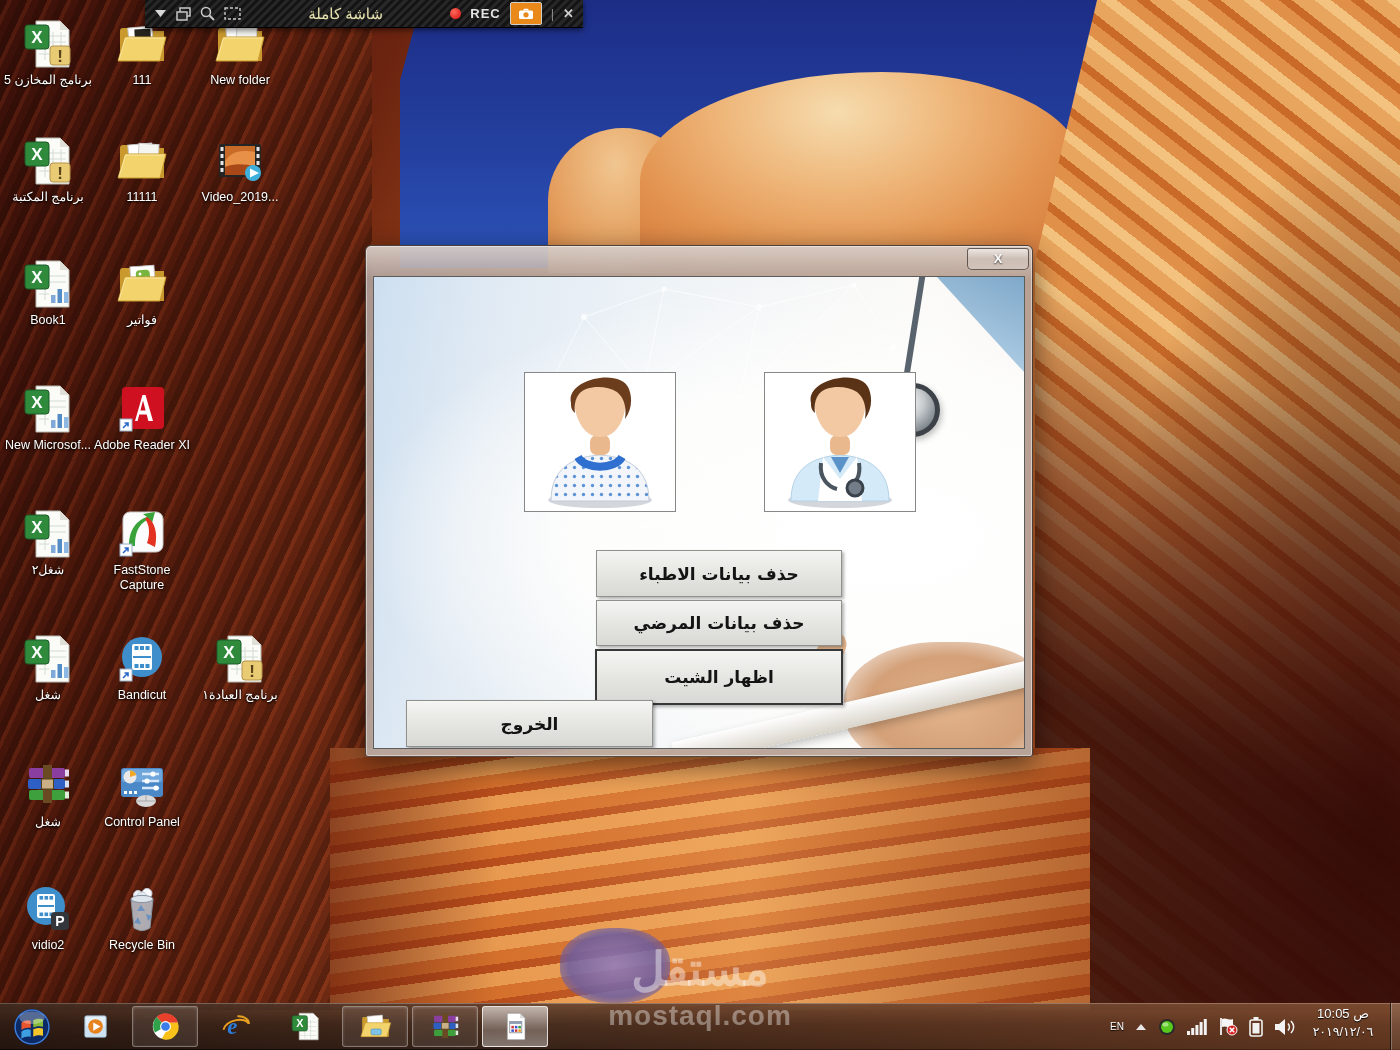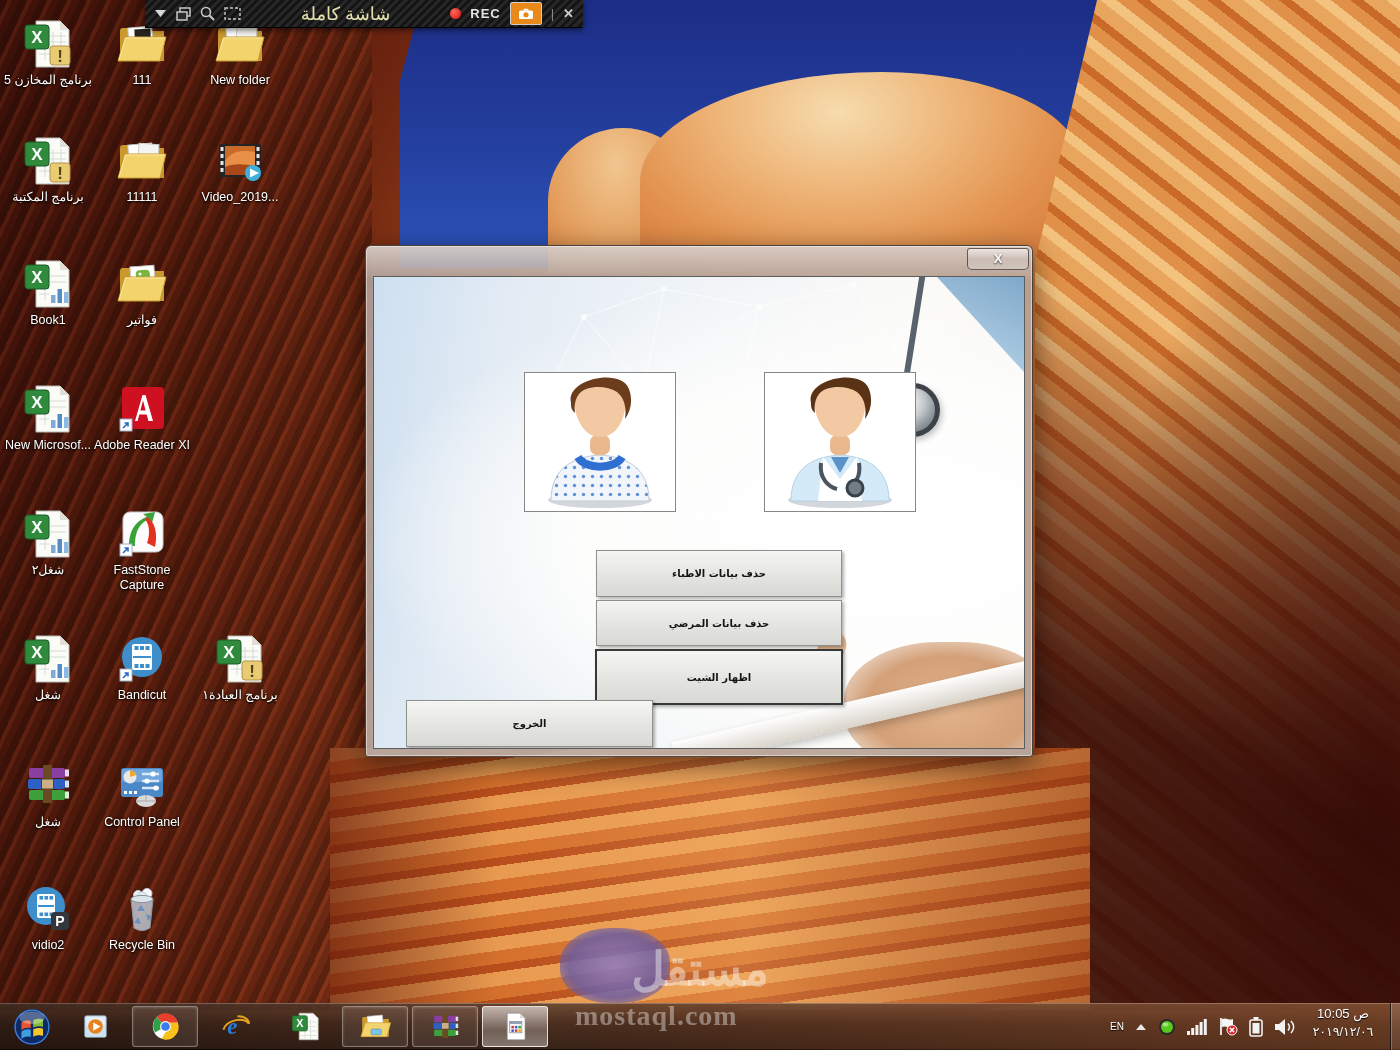--- a/index.html
+++ b/index.html
@@ -40,21 +40,21 @@
   .dicon .ic{width:52px;height:52px;}
   .dicon .lbl{margin-top:3px;max-width:98px;text-align:center;font-size:12.5px;line-height:1.22;color:#fff;
     text-shadow:0 1px 2px rgba(0,0,0,.95),0 0 3px rgba(0,0,0,.75);}
 
   
   .rec-bar{position:absolute;left:145px;top:0;width:438px;height:28px;box-sizing:border-box;
     display:flex;align-items:center;gap:9px;padding:0 9px;z-index:40;
     background:repeating-linear-gradient(135deg,#141414 0 3px,#272727 3px 6px);
     border-bottom:1px solid #000;box-shadow:0 2px 6px rgba(0,0,0,.55);}
   .rec-bar .tool{display:flex;align-items:center;}
-  .rec-title{flex:1;text-align:center;font-size:18px;color:#e6e2ae;}
+  .rec-title{flex:1;text-align:center;font-size:15px;color:#e6e2ae;}
   .rec-label{color:#e4e4e4;font-size:13px;font-weight:bold;letter-spacing:1px;}
   .rec-dot{width:11px;height:11px;border-radius:50%;background:radial-gradient(circle at 35% 35%,#ff6a5a,#d40f0f);}
   .cam-btn{width:30px;height:21px;border:1px solid #cfcfcf;border-radius:2px;background:#e8891a;
     display:flex;align-items:center;justify-content:center;}
   .rec-sep{color:#8a8a8a;font-size:13px;}
   .rec-x{color:#cfcfcf;font-size:13px;font-weight:bold;}
 
   
   .dlg{position:absolute;left:365px;top:245px;width:668px;height:512px;z-index:30;box-sizing:border-box;
     background:linear-gradient(180deg,rgba(216,205,199,.95),rgba(178,165,159,.88) 34px,rgba(186,173,166,.9));
@@ -87,33 +87,33 @@
   .plexus{position:absolute;left:150px;top:0;width:390px;height:265px;opacity:.8;}
 
   .dlg-clock{position:absolute;left:0;right:0;top:24px;text-align:center;direction:ltr;
     font-size:18px;font-weight:bold;color:#0d0d0d;}
   .picbox{position:absolute;top:95px;width:150px;height:138px;background:#fff;border:1px solid #878787;box-sizing:content-box;}
   .picbox svg{width:100%;height:100%;display:block;}
   .pic-patient{left:150px;}
   .pic-doctor{left:390px;}
 
   .vbtn{position:absolute;display:flex;align-items:center;justify-content:center;box-sizing:border-box;
-    font-size:10px;font-weight:bold;color:#141414;font-family:"DejaVu Sans",sans-serif;
+    font-size:17px;font-weight:bold;color:#141414;font-family:"DejaVu Sans",sans-serif;
     background:linear-gradient(#f5f5f3,#e4e4e0 55%,#d8d8d4);
     border:1px solid #90908c;box-shadow:2px 2px 3px rgba(0,0,0,.3);cursor:pointer;}
   .vbtn-1{left:222px;top:273px;width:246px;height:47px;}
   .vbtn-2{left:222px;top:323px;width:246px;height:46px;}
   .vbtn-3{left:221px;top:372px;width:248px;height:56px;border:2px solid #383838;}
   .vbtn-4{left:32px;top:423px;width:247px;height:47px;}
 
   
   .wm-ar{position:absolute;left:590px;top:942px;width:220px;text-align:center;z-index:45;
     font-size:46px;font-weight:bold;color:rgba(255,255,255,.42);}
-  .wm-en{position:absolute;left:575px;top:1000px;width:250px;z-index:60;
-    font-size:28px;font-weight:bold;letter-spacing:1px;color:rgba(255,255,255,.38);font-family:Liberation Serif, serif;}
+  .wm-en{position:absolute;left:575px;top:1000px;width:250px;text-align:center;z-index:60;
+    font-size:28px;font-weight:bold;letter-spacing:1px;color:rgba(255,255,255,.38);}
 
   
   .taskbar{position:absolute;left:0;top:1003px;width:1400px;height:47px;z-index:50;
     background:linear-gradient(180deg,rgba(92,62,46,.88) 0%,rgba(58,36,26,.93) 45%,rgba(42,26,19,.95) 100%);
     box-shadow:inset 0 1px 0 rgba(255,255,255,.28),inset 0 -1px 0 rgba(0,0,0,.6);}
   .taskbar:after{content:"";position:absolute;inset:0;pointer-events:none;
     background:linear-gradient(90deg,rgba(0,0,0,.25) 0%,rgba(0,0,0,0) 35%,rgba(214,120,60,.18) 75%,rgba(214,120,60,.28) 100%);}
   .tb-left{position:absolute;left:6px;top:0;height:47px;display:flex;align-items:center;gap:4px;z-index:2;}
   .orb{width:52px;height:44px;display:flex;align-items:center;justify-content:center;cursor:pointer;}
   .tbtn{width:66px;height:41px;border-radius:3px;display:flex;align-items:center;justify-content:center;

